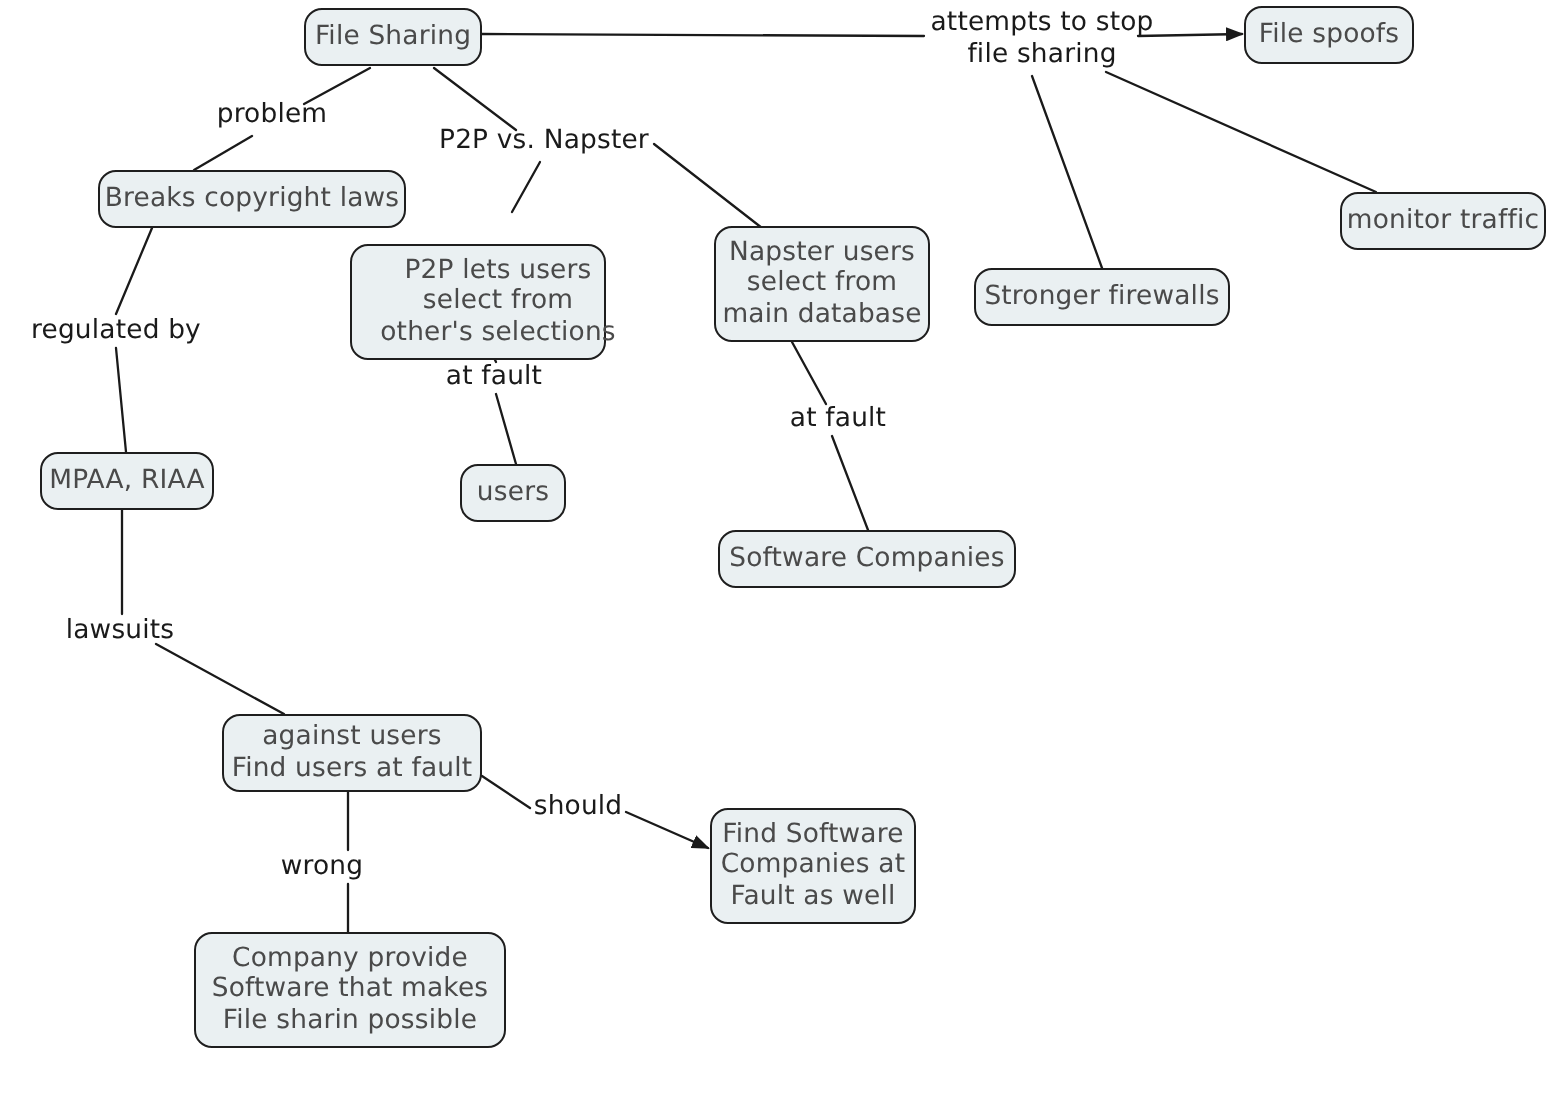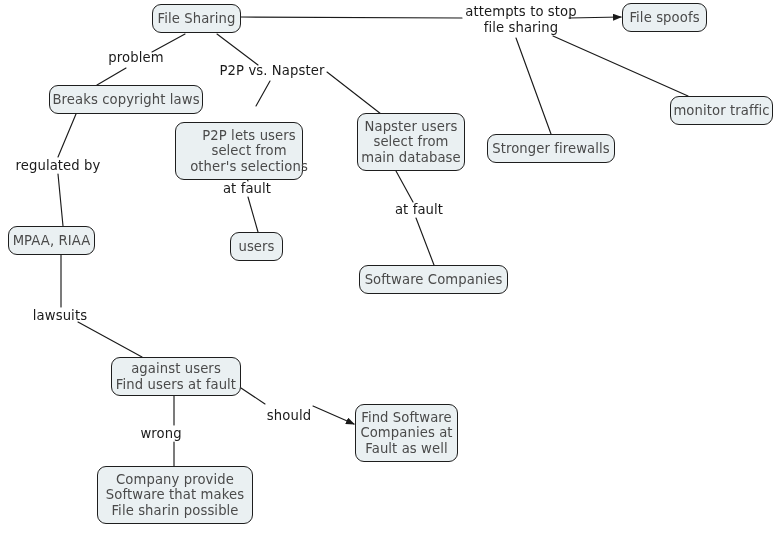--- a/index.html
+++ b/index.html
@@ -102,38 +102,38 @@
       <div class="node" style="left: 622px; top: 3px; width: 85px; height: 29px;">File spoofs</div>
       <div class="node" style="left: 1px; top: 85px; width: 154px; height: 29px; margin-left: 48px;">Breaks copyright laws</div>
       <div class="node" style="left: 670px; top: 96px; width: 103px; height: 29px; text-align: center;">monitor traffic</div>
       <div class="node" style="left: 175px; top: 122px; width: 128px; height: 58px; padding-left: 20px;">P2P lets users
 select from
 other's selections</div>
       <div class="node" style="left: 357px; top: 113px; width: 108px; height: 58px;">Napster users
 select from
 main database</div>
       <div class="node" style="left: 487px; top: 134px; width: 128px; height: 29px;">Stronger firewalls</div>
-      <div class="node" style="left: 8px; top: 226px; width: 87px; height: 29px;">MPAA, RIAA</div>
+      <div class="node" style="left: 20px; top: 226px; width: 87px; height: 29px;">MPAA, RIAA</div>
       <div class="node" style="left: 230px; top: 232px; width: 53px; height: 29px;">users</div>
       <div class="node" style="left: 359px; top: 265px; width: 149px; height: 29px;">Software Companies</div>
       <div class="node" style="left: 111px; top: 357px; width: 130px; height: 39px;">against users
 Find users at fault</div>
       <div class="node" style="left: 355px; top: 404px; width: 103px; height: 58px;">Find Software
 Companies at
 Fault as well</div>
       <div class="node" style="left: 97px; top: 466px; width: 156px; height: 58px;">Company provide
 Software that makes
 File sharin possible</div>
     </div>
   <div id="labels-group">
       <div class="edge-label" style="left: 106px; top: 50px; width: 60px;">problem</div>
       <div class="edge-label" style="left: 462px; top: 4px; width: 118px;">attempts to stop
 file sharing</div>
       <div class="edge-label" style="left: 219px; top: 63px; width: 106px;">P2P vs. Napster</div>
       <div class="edge-label" style="left: 14px; top: 158px; width: 88px;">regulated by</div>
       <div class="edge-label" style="left: 222px; top: 181px; width: 50px;">at fault</div>
       <div class="edge-label" style="left: 394px; top: 202px; width: 50px;">at fault</div>
       <div class="edge-label" style="left: 32px; top: 308px; width: 56px;">lawsuits</div>
-      <div class="edge-label" style="left: 265px; top: 396px; width: 48px; margin-top: 12px;">should</div>
+      <div class="edge-label" style="left: 265px; top: 396px; width: 48px;">should</div>
       <div class="edge-label" style="left: 139px; top: 426px; width: 44px;">wrong</div>
     </div>
 
 </div>
 
 </body></html>

